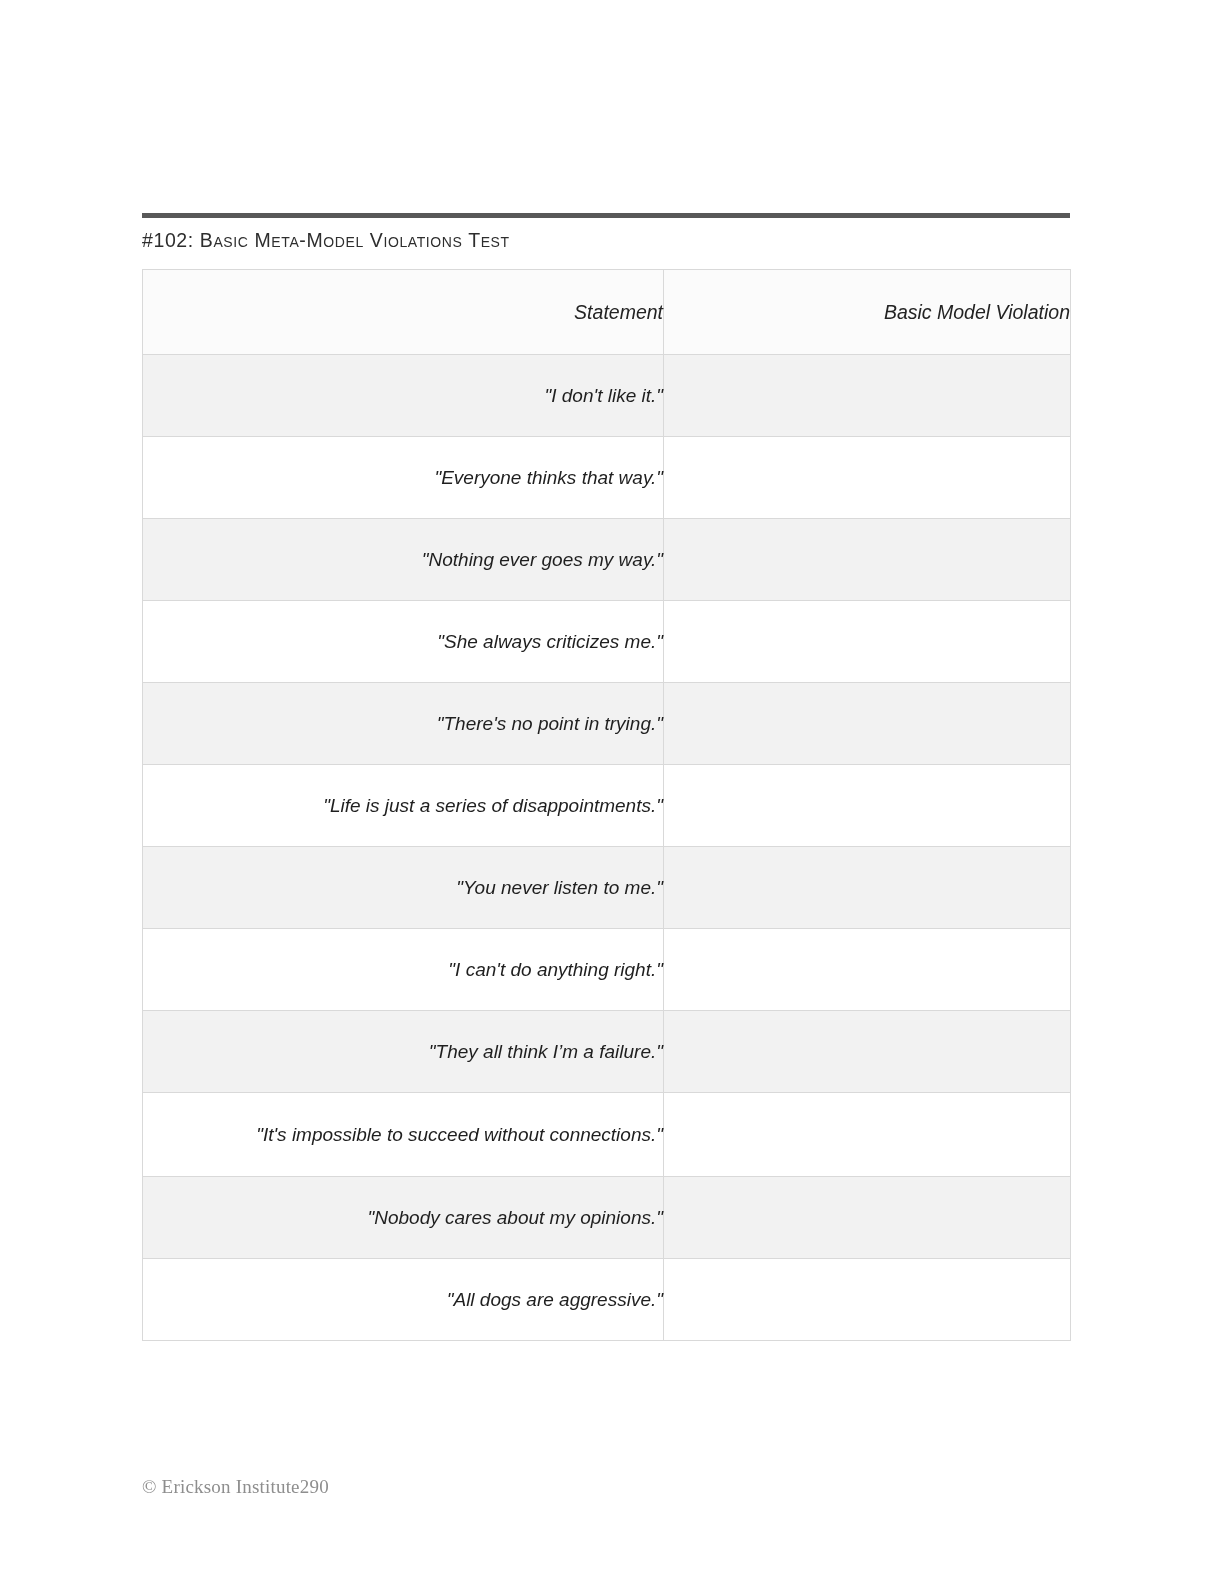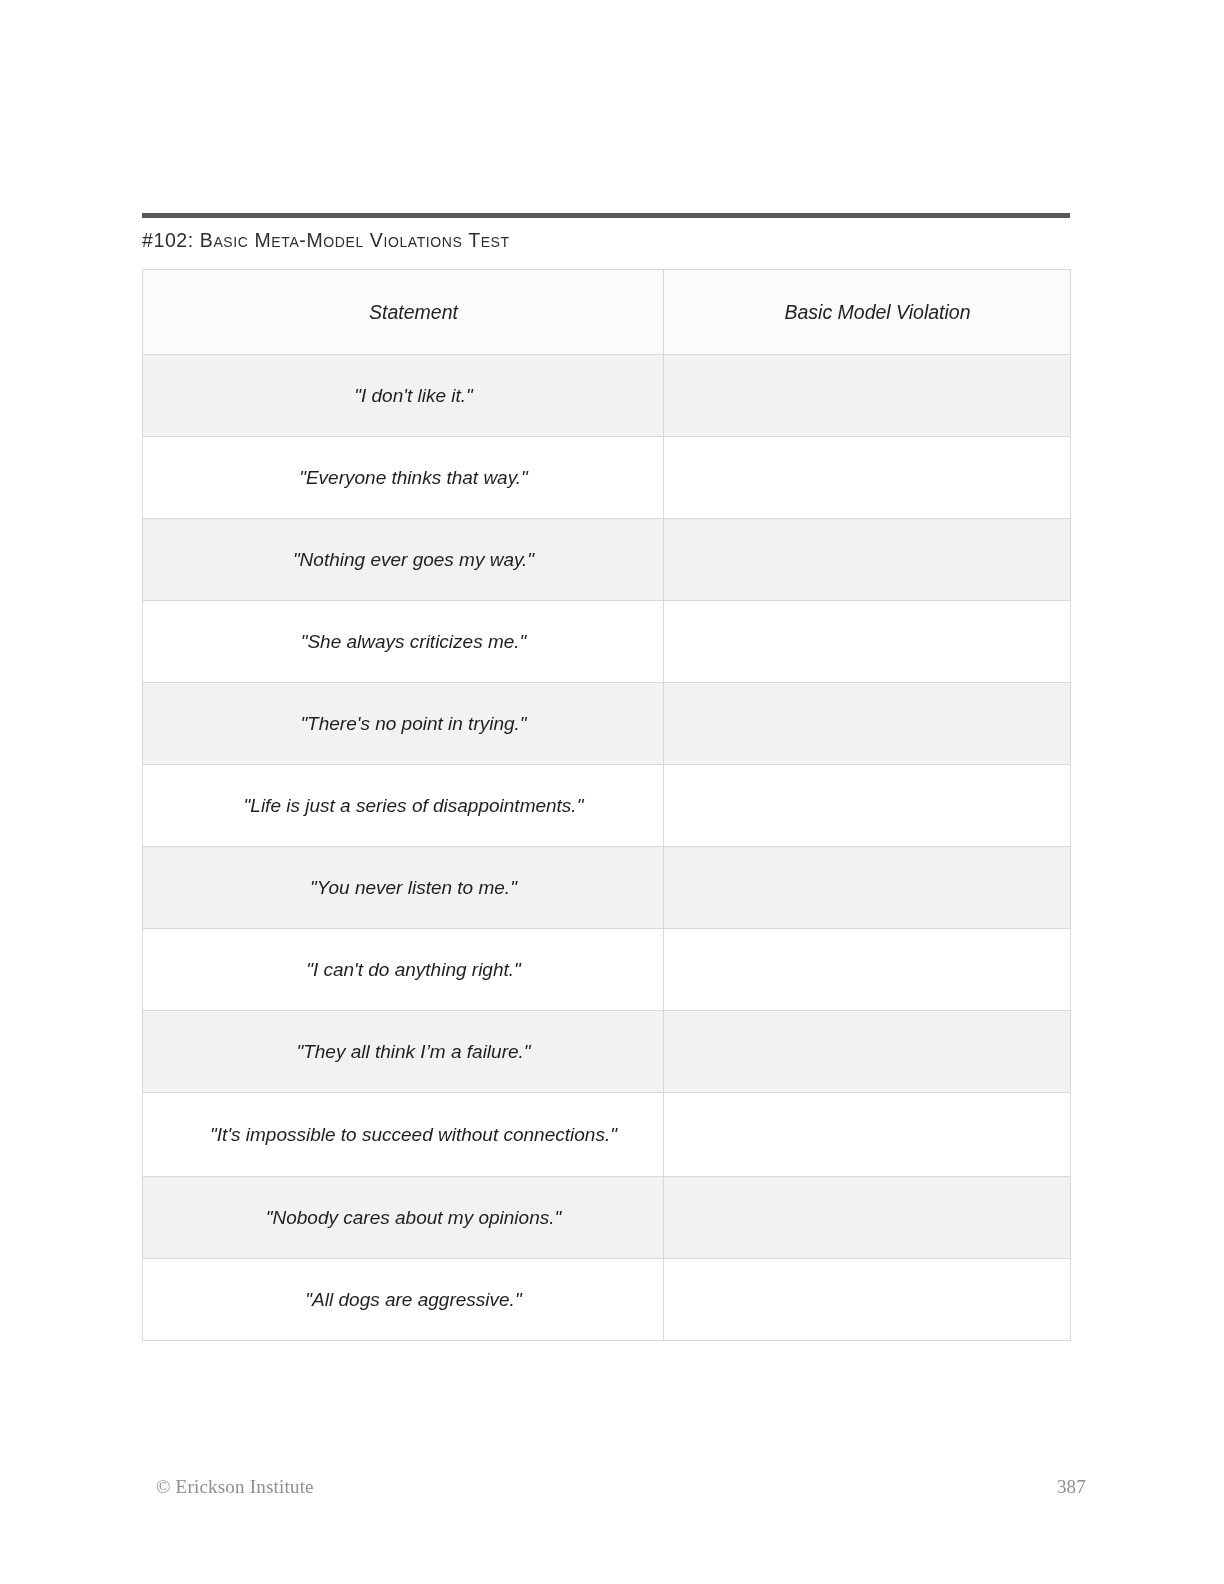--- a/index.html
+++ b/index.html
@@ -59,21 +59,21 @@
   .wk-table col.c2 { width: 407px; }
 
   .wk-table th,
   .wk-table td {
     border: 1px solid #d9d9d9;
     vertical-align: middle;
     padding: 0 0 0 21px;
     font-style: italic;
     font-size: 19px;
     color: #1f1f1f;
-    text-align: center;
+    text-align: right;
     font-weight: normal;
     line-height: 1.45;
   }
 
   .wk-table thead th {
     height: 84px;
     background: #fbfbfb;
     font-size: 19.5px;
     color: #232323;
   }
@@ -82,30 +82,29 @@
   .wk-table tbody tr.tall { height: 84px; }
 
   .wk-table tbody tr.stripe td { background: #f2f2f2; }
   .wk-table tbody tr.plain td  { background: #ffffff; }
 
   .cell-answer { padding-left: 24px; }
 
   
   .footer {
     position: absolute;
-    left: 156px;
+    left: 142px;
     top: 1436px;
     width: 930px;
     display: flex;
     align-items: baseline;
     font-family: "Liberation Serif", serif;
     font-size: 19px;
     color: #8e8e8e;
     letter-spacing: 0.2px;
-    justify-content: space-between;
   }
   .footer .f-left   { flex: 0 0 auto; }
   .footer .f-center { flex: 1 1 auto; text-align: left; padding-left: 196px; }
   .footer .f-right  { flex: 0 0 auto; text-align: right; }
 </style>
 </head>
 <body>
 
 <div class="page">
 
@@ -187,16 +186,16 @@
           <td>"All dogs are aggressive."</td>
           <td class="cell-answer"></td>
         </tr>
 
       </tbody>
     </table>
   </div>
 
   <div class="footer">
     <span class="f-left">© Erickson Institute</span>
-    <span class="f-right">387</span>
+    <span class="f-right">290</span>
   </div>
 
 </div>
 
 </body></html>

